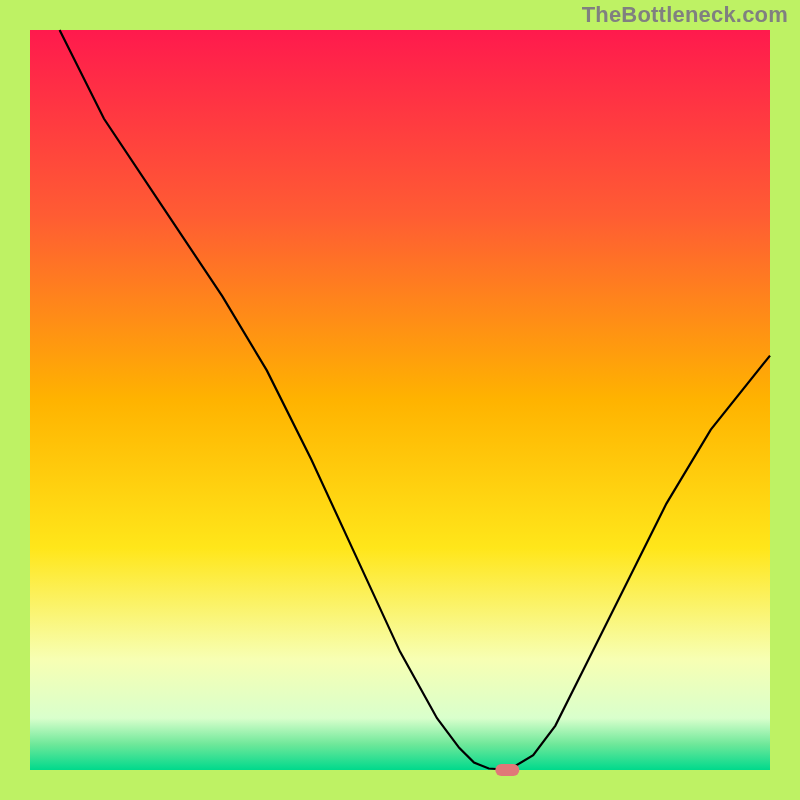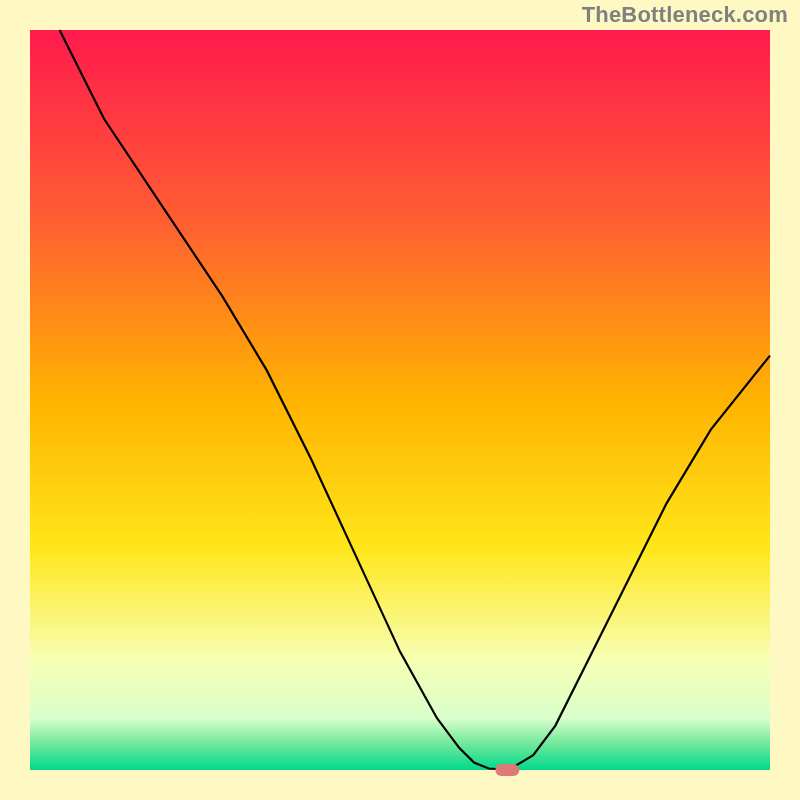--- a/index.html
+++ b/index.html
@@ -8,21 +8,21 @@
     width: 800px;
     height: 800px;
     background: #000;
     font-family: Arial, Helvetica, sans-serif;
     overflow: hidden;
   }
   .frame {
     position: relative;
     width: 800px;
     height: 800px;
-    background: #fef9c3;
+    background: #bef264;
   }
   .watermark {
     position: absolute;
     top: 2px;
     right: 12px;
     color: #808080;
     font-size: 22px;
     font-weight: bold;
     letter-spacing: 0.2px;
     z-index: 10;

